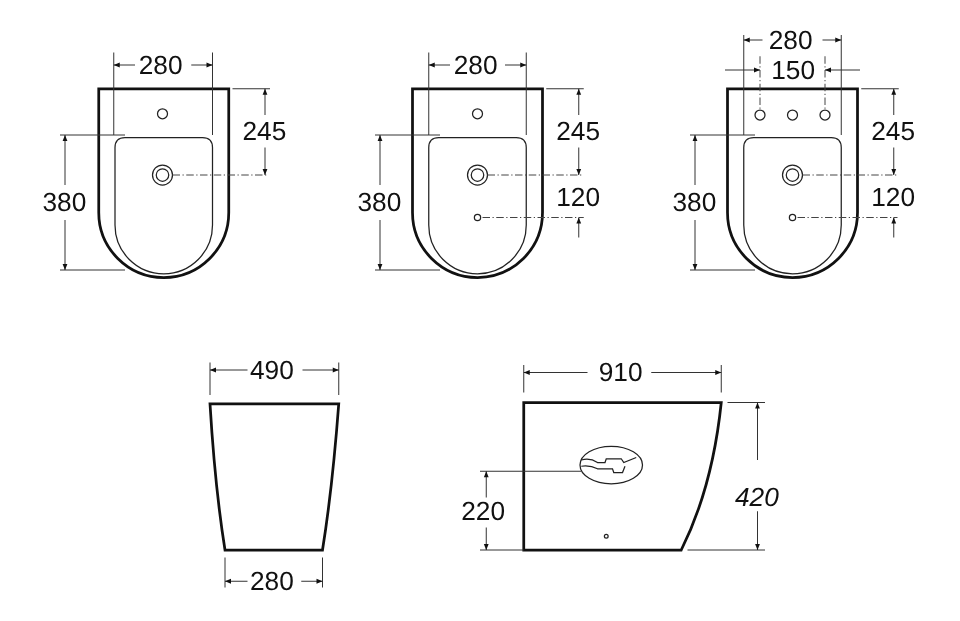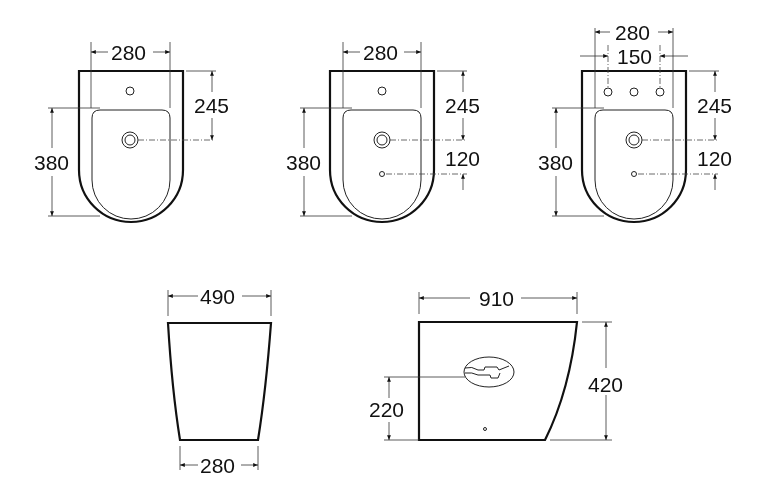--- a/index.html
+++ b/index.html
@@ -139,14 +139,14 @@
 <span class="lbl" style="left:614px;top:22px;">280</span>
 <span class="lbl" style="left:616px;top:46px;">150</span>
 <span class="lbl" style="left:696px;top:95px;">245</span>
 <span class="lbl" style="left:696px;top:148px;">120</span>
 <span class="lbl" style="left:537px;top:152px;">380</span>
 
 <span class="lbl" style="left:199px;top:286px;">490</span>
 <span class="lbl" style="left:199px;top:455px;">280</span>
 
 <span class="lbl" style="left:478px;top:288px;">910</span>
-<span class="lbl" style="left:587px;top:374px;">420</span>
+<span class="lbl" style="left:587px;top:388px;font-style:italic;">420</span>
 <span class="lbl" style="left:368px;top:399px;">220</span>
 
 </body></html>

